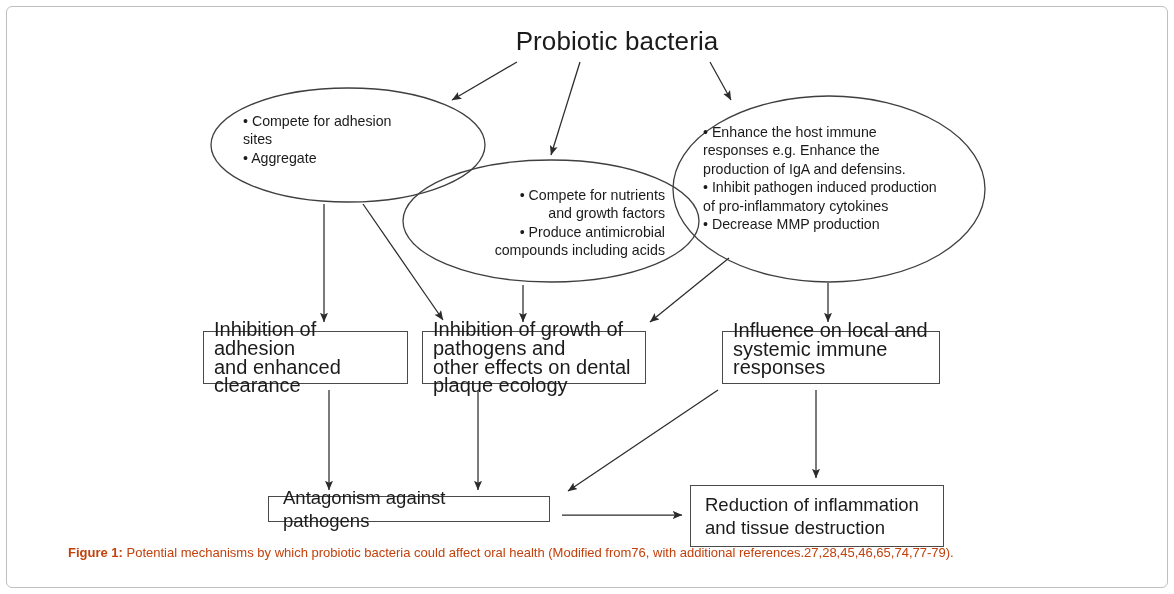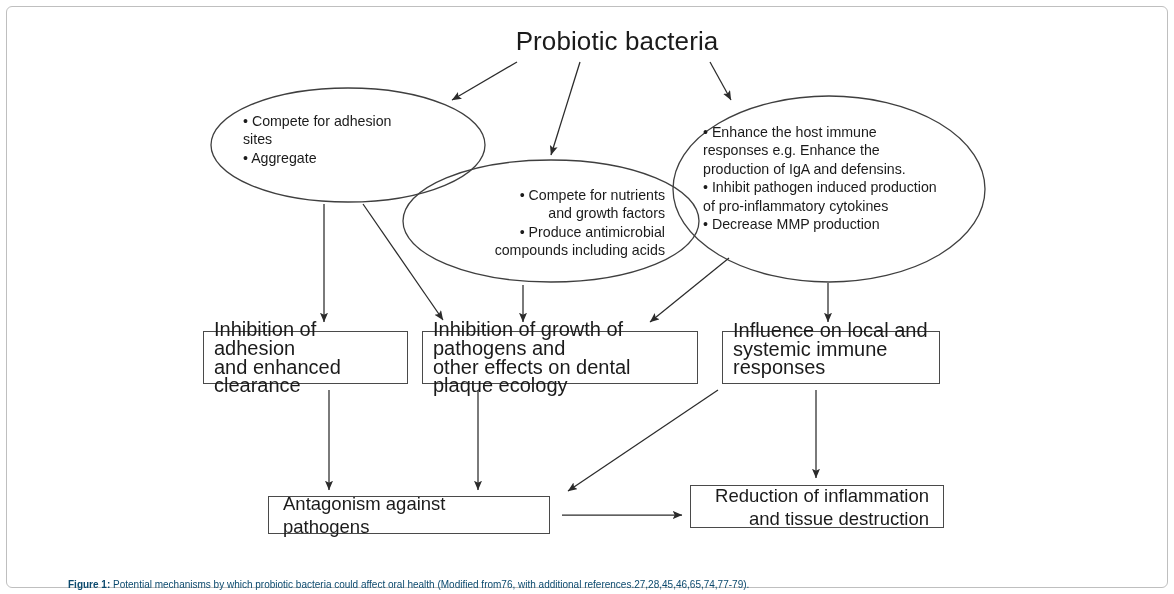--- a/index.html
+++ b/index.html
@@ -101,40 +101,40 @@
   }
   .box-large {
     font-size: 18.5px;
     line-height: 23px;
     padding: 6px 14px;
   }
   #box-inhibition-adhesion {
     left: 203px; top: 331px; width: 205px; height: 53px;
   }
   #box-inhibition-growth {
-    left: 422px; top: 331px; width: 276px; height: 53px;
+    left: 422px; top: 331px; width: 224px; height: 53px;
   }
   #box-influence-immune {
     left: 722px; top: 331px; width: 218px; height: 53px; align-items: flex-end;
   }
   #box-antagonism {
-    left: 268px; top: 496px; width: 282px; height: 38px;
+    left: 268px; top: 496px; width: 282px; height: 26px;
   }
   #box-reduction {
-    left: 690px; top: 485px; width: 254px; height: 43px; text-align: right;
+    left: 690px; top: 485px; width: 254px; height: 62px;
   }
   
   #figure-caption {
     position: absolute;
     left: 68px;
-    top: 576px;
+    top: 544px;
     width: 1046px;
-    font-size: 10px;
+    font-size: 13px;
     line-height: 18px;
-    color: #0c4a6e;
+    color: #c2410c;
     font-family: "Liberation Sans", sans-serif;
     z-index: 5;
   }
   #figure-caption .caption-strong {
     font-weight: bold;
   }
 </style>
 </head>
 <body>
 

